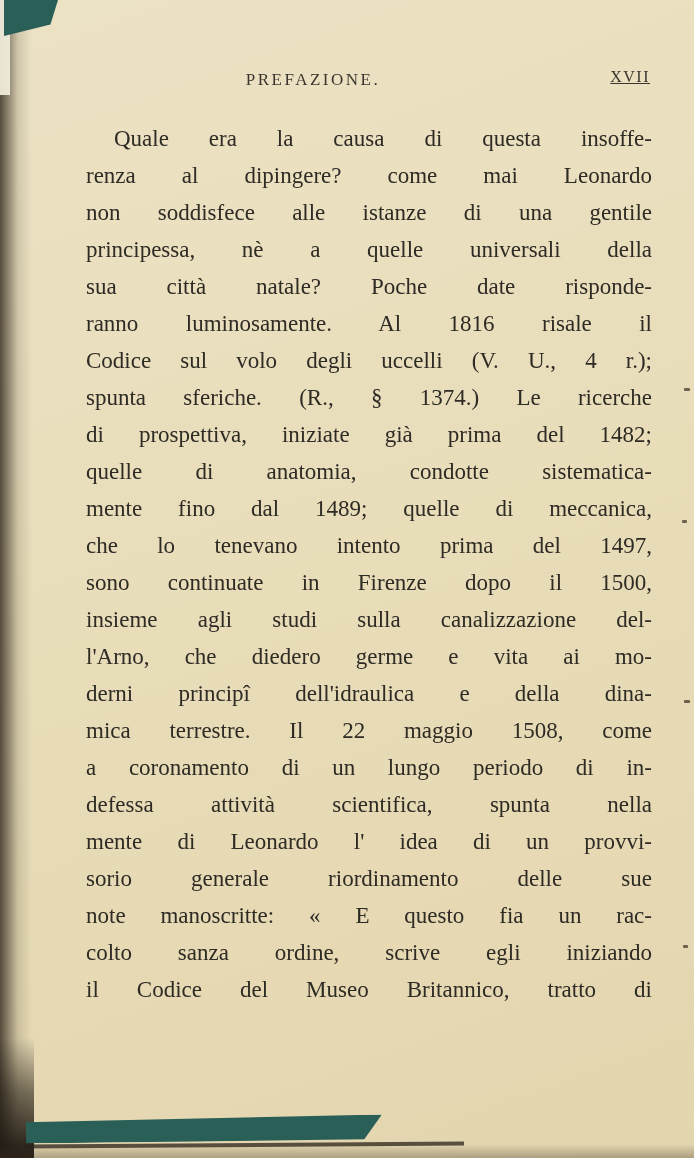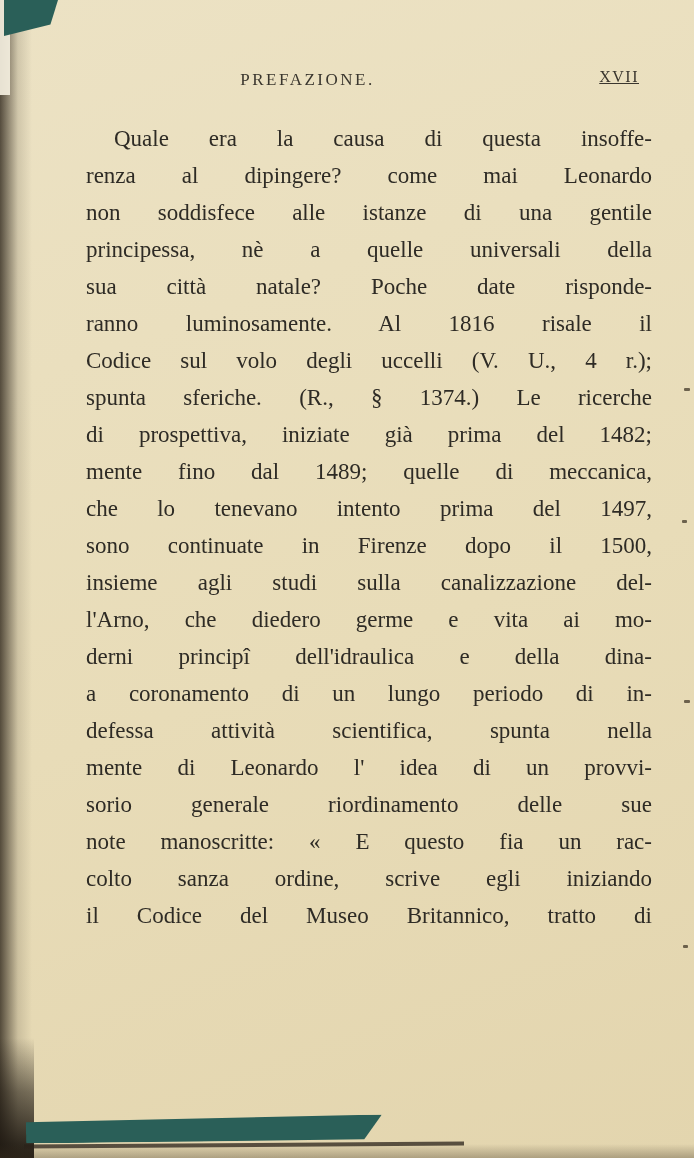--- a/index.html
+++ b/index.html
@@ -15,21 +15,21 @@
     width: 694px;
     height: 1158px;
     background: linear-gradient(160deg, var(--paper-light, #ece2c4) 0%, var(--paper, #e8dcb8) 55%, var(--paper-dark, #e3d5ae) 100%);
     color: var(--ink, #2e2b25);
   }
   
   .header {
     position: absolute;
     top: 70px;
     left: 88px;
-    right: 47px;
+    right: 36px;
     height: 26px;
   }
   .running-title {
     position: absolute;
     left: 0;
     right: 120px;
     text-align: center;
     font-size: 17px;
     letter-spacing: 2.5px;
     color: #3a362e;
@@ -146,26 +146,28 @@
   <div class="body-text">
       <div class="line indent"><span>Quale era la causa di questa insoffe-</span></div>
       <div class="line"><span>renza al dipingere? come mai Leonardo</span></div>
       <div class="line"><span>non soddisfece alle istanze di una gentile</span></div>
       <div class="line"><span>principessa, nè a quelle universali della</span></div>
       <div class="line"><span>sua città natale? Poche date risponde-</span></div>
       <div class="line"><span>ranno luminosamente. Al 1816 risale il</span></div>
       <div class="line"><span class="it">Codice sul volo degli uccelli</span><span> (</span><span class="it">V. U.,</span><span> 4 r.);</span></div>
       <div class="line"><span class="it">spunta sferiche.</span><span> (</span><span class="it">R.,</span><span> § 1374.) Le ricerche</span></div>
       <div class="line"><span>di prospettiva, iniziate già prima del 1482;</span></div>
+      <div class="line"><span>quelle di anatomia, condotte sistematica-</span></div>
       <div class="line"><span>mente fino dal 1489; quelle di meccanica,</span></div>
       <div class="line"><span>che lo tenevano intento prima del 1497,</span></div>
       <div class="line"><span>sono continuate in Firenze dopo il 1500,</span></div>
       <div class="line"><span>insieme agli studi sulla canalizzazione del-</span></div>
       <div class="line"><span>l'Arno, che diedero germe e vita ai mo-</span></div>
       <div class="line"><span>derni principî dell'idraulica e della dina-</span></div>
+      <div class="line"><span>mica terrestre. Il 22 maggio 1508, come</span></div>
       <div class="line"><span>a coronamento di un lungo periodo di in-</span></div>
       <div class="line"><span>defessa attività scientifica, spunta nella</span></div>
       <div class="line"><span>mente di Leonardo l' idea di un provvi-</span></div>
       <div class="line"><span>sorio generale riordinamento delle sue</span></div>
       <div class="line"><span>note manoscritte: « E questo fia un rac-</span></div>
       <div class="line"><span>colto sanza ordine, scrive egli iniziando</span></div>
       <div class="line"><span>il Codice del Museo Britannico, tratto di</span></div>
     </div>
 
   <div class="left-edge-shadow"></div>

